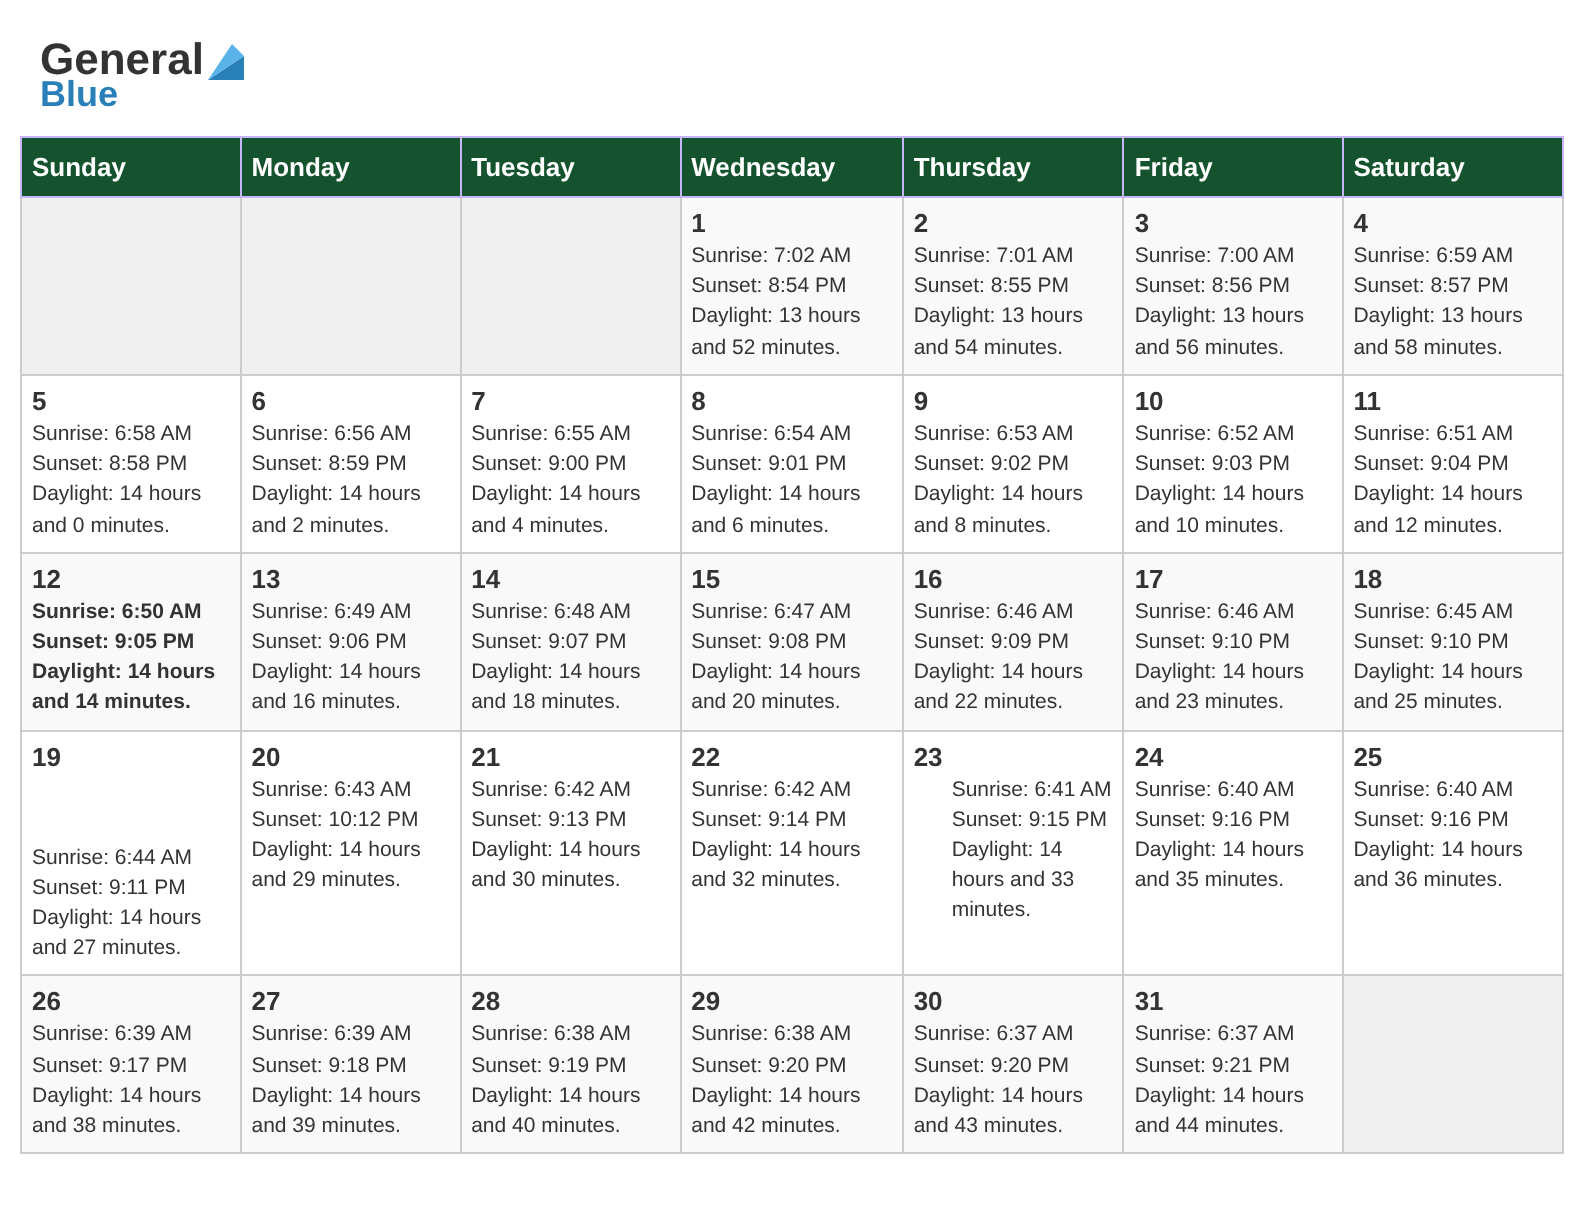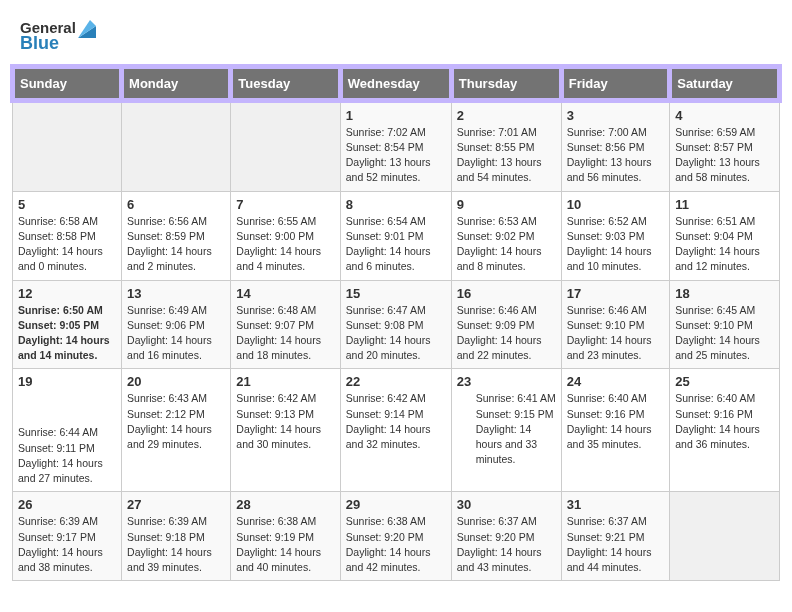--- a/index.html
+++ b/index.html
@@ -14,21 +14,21 @@
       display: flex;
       justify-content: space-between;
       align-items: flex-start;
       padding: 8px 10px 5px 10px;
     }
     .logo {
       display: flex;
       align-items: center;
     }
     .logo-text {
-      font-size: 15px;
+      font-size: 22px;
       font-weight: bold;
       color: #333;
       line-height: 1.1;
     }
     .title-block {
       text-align: right;
     }
     .main-title {
       font-size: 32px;
       font-weight: bold;
@@ -37,27 +37,27 @@
     .subtitle {
       font-size: 16px;
       color: #555;
     }
     .calendar {
       width: 100%;
       border-collapse: collapse;
       margin-top: 5px;
     }
     .calendar thead th {
-      background-color: #737373;
+      background-color: #14532d;
       color: #fff;
       font-size: 13px;
       font-weight: bold;
       padding: 7px 5px;
       text-align: left;
-      border: 5px solid #c4b5fd;
+      border: 1px solid #c4b5fd;
     }
     .calendar tbody td {
       border: 1px solid #ccc;
       vertical-align: top;
       padding: 5px 5px;
       width: 113px;
       background: #fff;
       font-size: 10.5px;
       color: #333;
       min-height: 85px;
@@ -238,21 +238,21 @@
       <tr>
         <td>
           <span class="day-number">19</span>
           <div class="day-info" style="white-space: pre-line; margin-top: 36px;">Sunrise: 6:44 AM
 Sunset: 9:11 PM
 Daylight: 14 hours and 27 minutes.</div>
         </td>
         <td>
           <span class="day-number">20</span>
           <div class="day-info" style="white-space: pre-line;">Sunrise: 6:43 AM
-Sunset: 2:12 PM
+Sunset: 10:12 PM
 Daylight: 14 hours and 29 minutes.</div>
         </td>
         <td>
           <span class="day-number">21</span>
           <div class="day-info" style="white-space: pre-line;">Sunrise: 6:42 AM
 Sunset: 9:13 PM
 Daylight: 14 hours and 30 minutes.</div>
         </td>
         <td>
           <span class="day-number">22</span>

